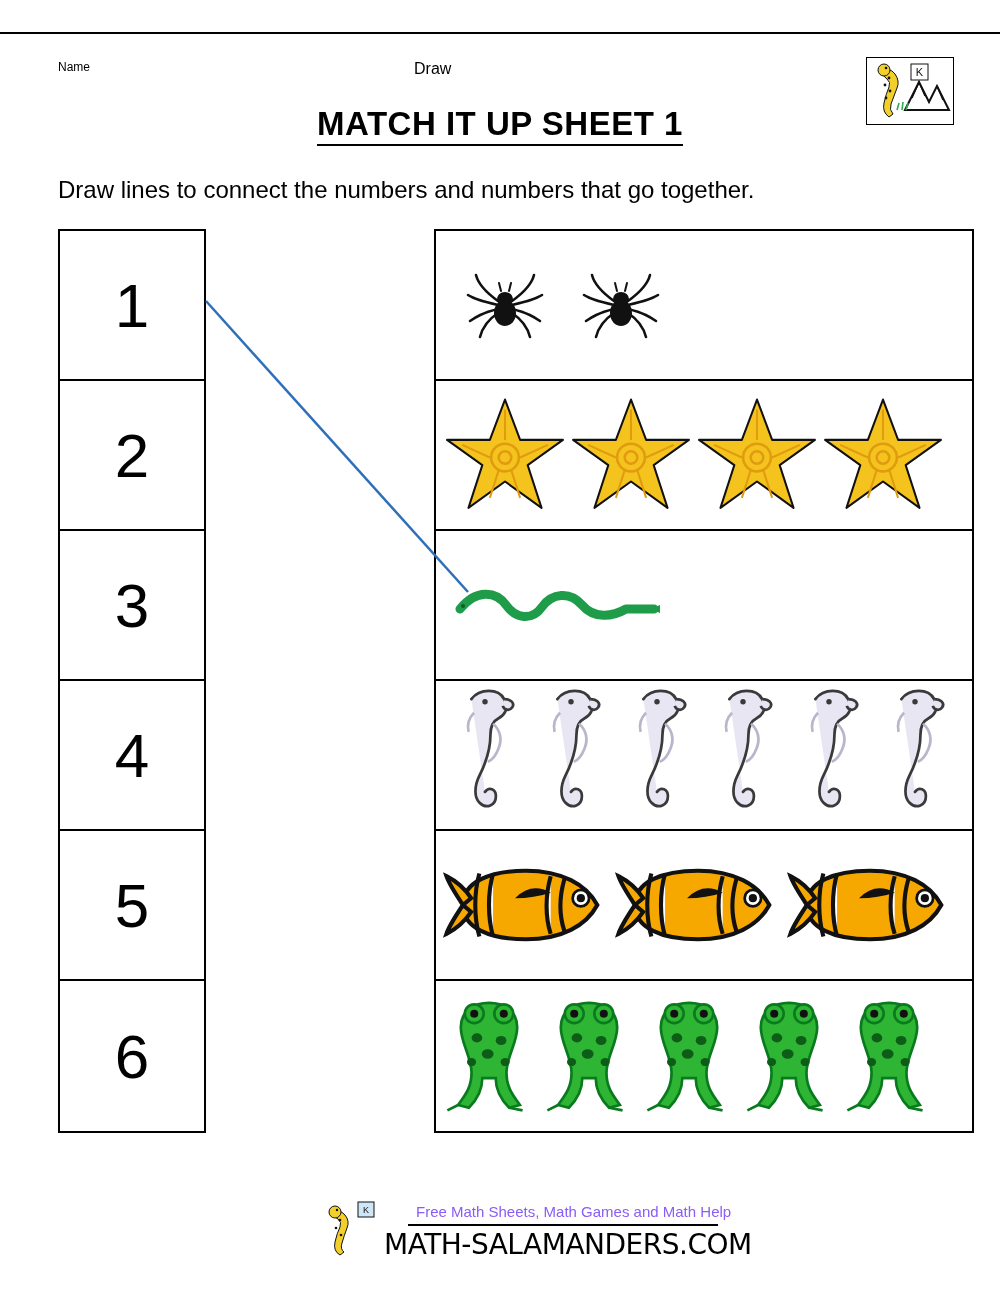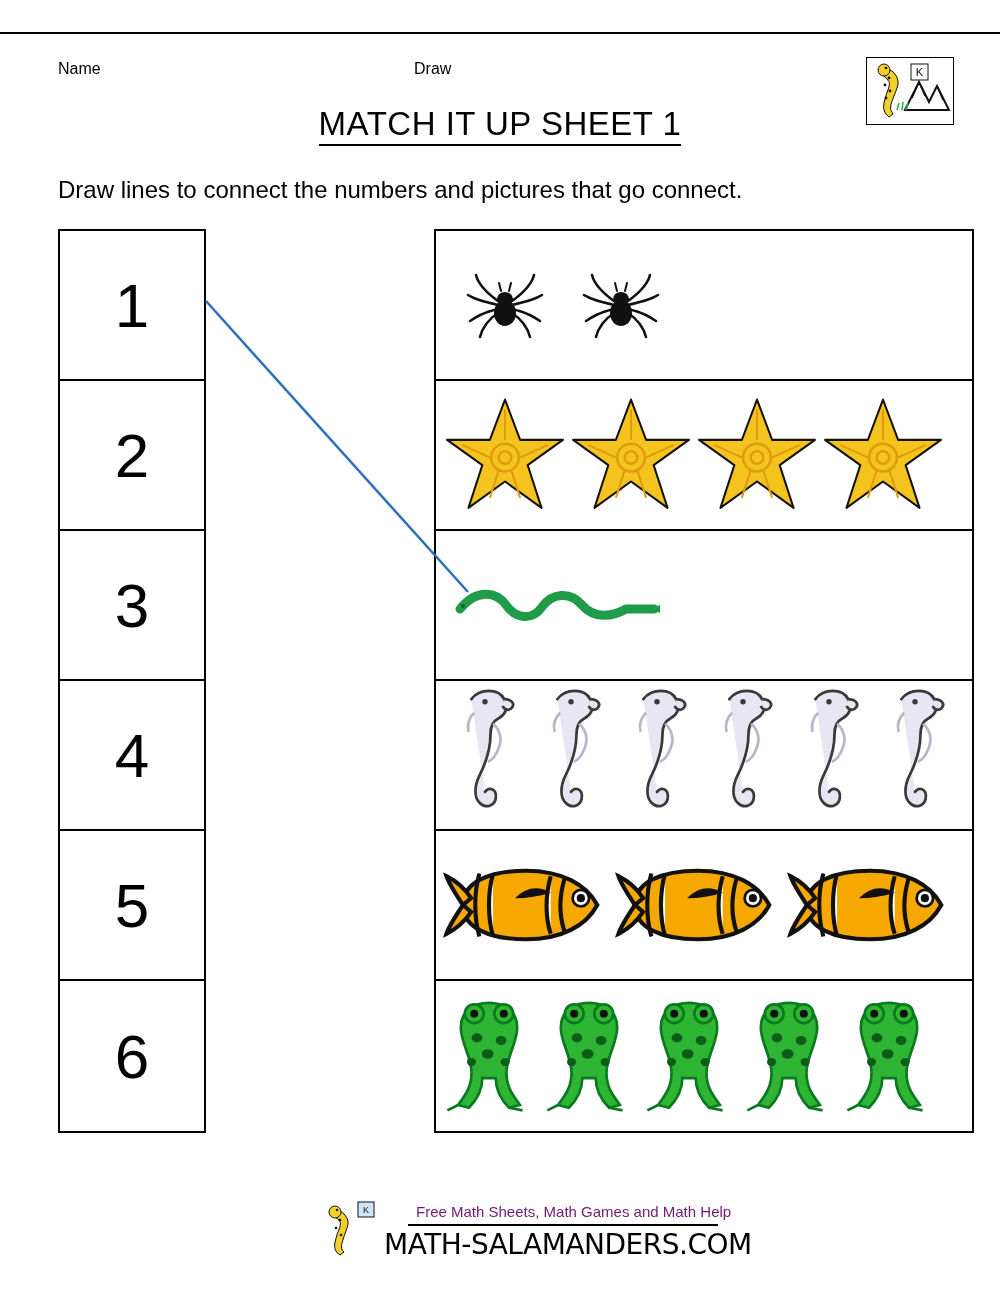--- a/index.html
+++ b/index.html
@@ -24,21 +24,21 @@
   .top-rule {
     position: absolute;
     left: 0; top: 32px;
     width: 1000px;
     height: 2px;
     background: #000000;
   }
   .name-label {
     position: absolute;
     left: 58px; top: 60px;
-    font-size: 16px;
+    font-size: 12px;
   }
   .date-label {
     position: absolute;
     left: 414px; top: 60px;
     font-size: 16px;
   }
   .logo-box {
     position: absolute;
     left: 866px; top: 57px;
     width: 86px; height: 66px;
@@ -47,20 +47,21 @@
     overflow: hidden;
   }
   .logo-box svg { display: block; }
   .title {
     position: absolute;
     left: 0; top: 105px;
     width: 1000px;
     text-align: center;
     font-size: 33px;
     letter-spacing: 0.5px;
+    font-weight: bold;
   }
   .title span {
     border-bottom: 2px solid #000;
     padding-bottom: 2px;
   }
   .instructions {
     position: absolute;
     left: 58px; top: 176px;
     font-size: 24px;
   }
@@ -121,21 +122,21 @@
   .footer {
     position: absolute;
     left: 0; top: 1190px;
     width: 1000px;
     text-align: center;
   }
   .footer-tag {
     position: absolute;
     left: 416px; top: 1203px;
     font-size: 15px;
-    color: #701a75;
+    color: #8b5cf6;
   }
   .footer-rule {
     position: absolute;
     left: 408px; top: 1224px;
     width: 310px; height: 2px;
     background: #000;
   }
   .footer-url {
     position: absolute;
     left: 384px; top: 1228px;
@@ -181,21 +182,21 @@
       <path d="M38 52 L52 24 L62 44 L70 28 L82 52 Z" fill="#ffffff" stroke="#111" stroke-width="2"></path>
       <path d="M45 40 L52 24 L58 38" fill="none" stroke="#111" stroke-width="1.4"></path>
       <path d="M70 28 L76 42" fill="none" stroke="#111" stroke-width="1.4"></path>
 
       <path d="M30 52 l2 -7 m3 7 l1 -8 m3 8 l2 -7" stroke="#2fa84f" stroke-width="1.6" fill="none"></path>
     </svg>
   </div>
 
   <div class="title"><span>MATCH IT UP SHEET 1</span></div>
 
-  <div class="instructions">Draw lines to connect the numbers and pictures that go connect.</div>
+  <div class="instructions">Draw lines to connect the numbers and numbers that go together.</div>
 
   <div class="numbers-col">
     <div class="number-cell">1</div>
     <div class="number-cell">2</div>
     <div class="number-cell">3</div>
     <div class="number-cell">4</div>
     <div class="number-cell">5</div>
     <div class="number-cell">6</div>
   </div>
 

